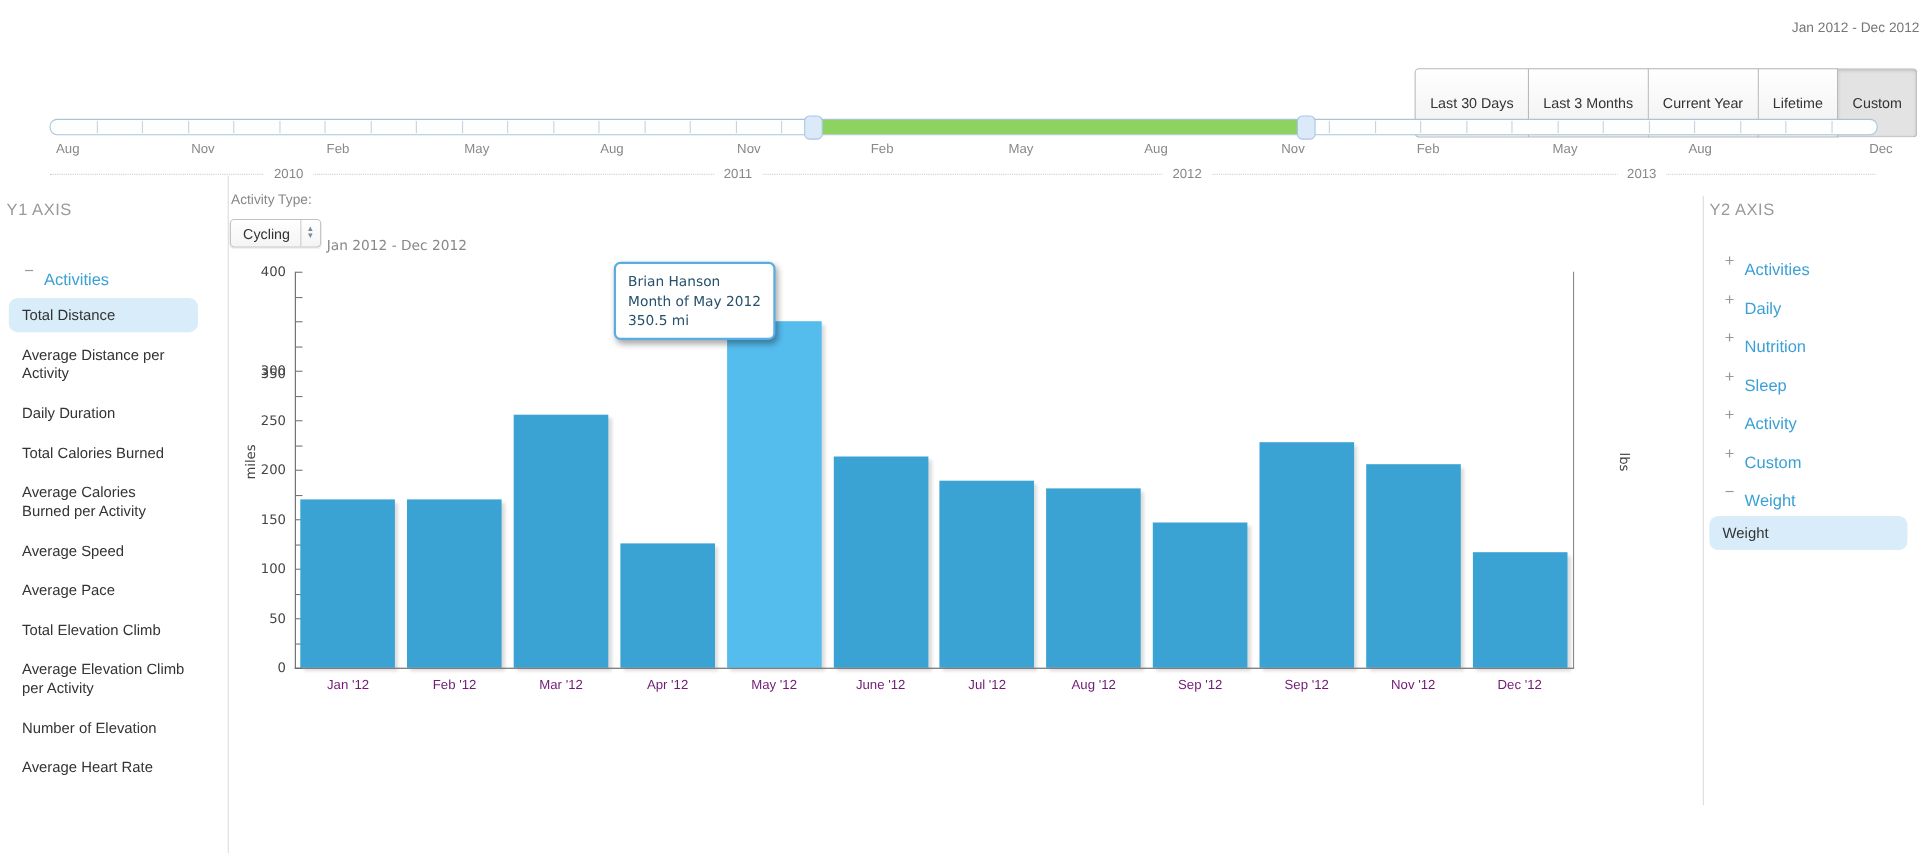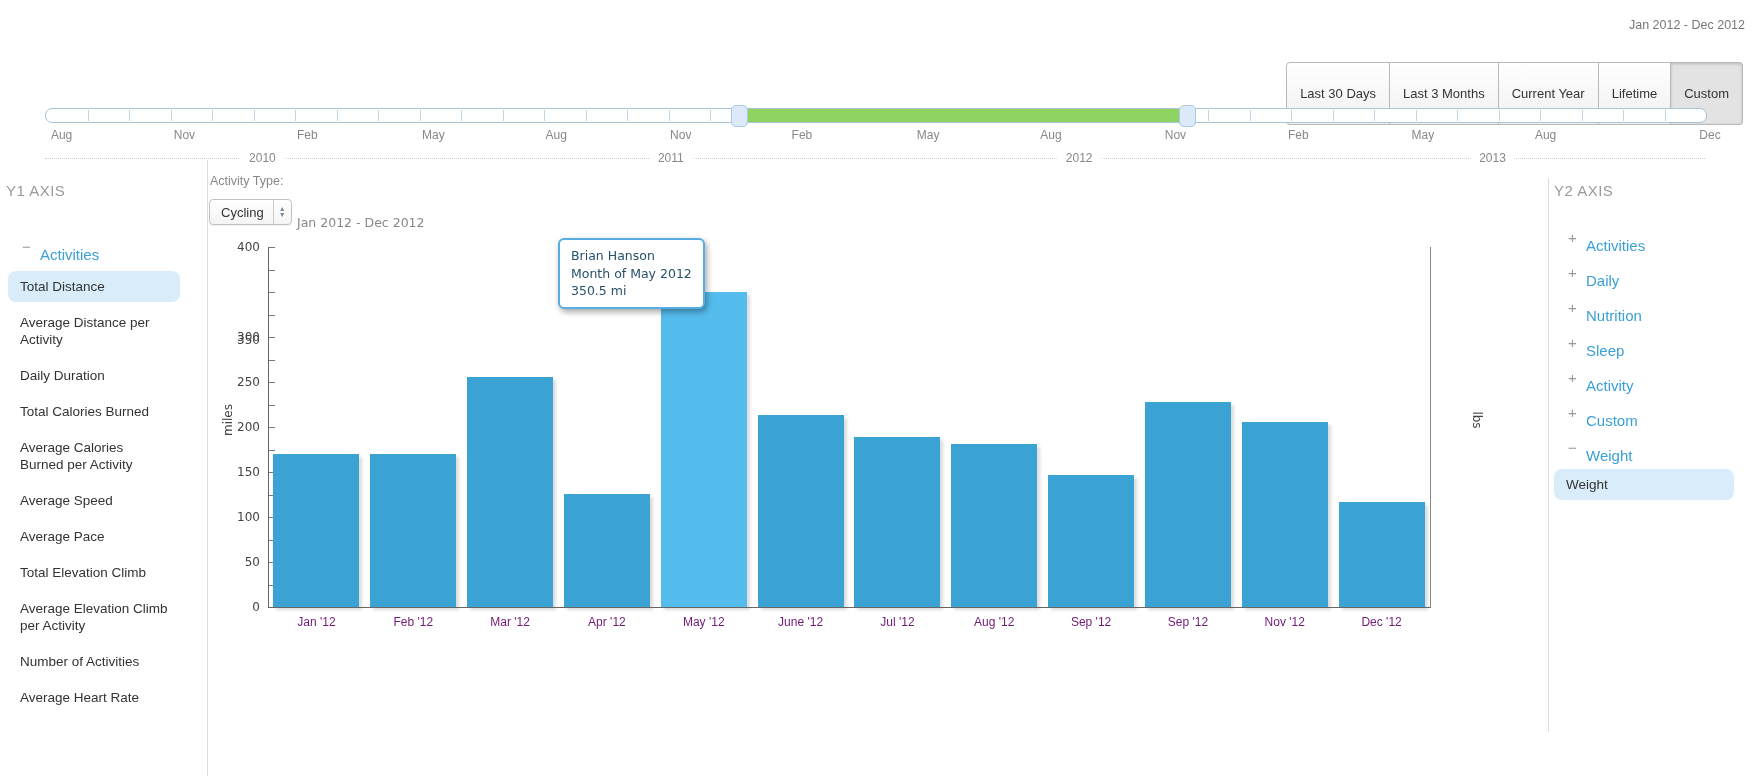--- a/index.html
+++ b/index.html
@@ -172,21 +172,21 @@
     <div class="list">
       <div class="side-item selected">Total Distance</div>
       <div class="side-item">Average Distance per Activity</div>
       <div class="side-item">Daily Duration</div>
       <div class="side-item">Total Calories Burned</div>
       <div class="side-item">Average Calories Burned per Activity</div>
       <div class="side-item">Average Speed</div>
       <div class="side-item">Average Pace</div>
       <div class="side-item">Total Elevation Climb</div>
       <div class="side-item">Average Elevation Climb per Activity</div>
-      <div class="side-item">Number of Activities</div>
+      <div class="side-item">Number of Elevation</div>
       <div class="side-item">Average Heart Rate</div>
     </div>
   </div>
 
   <div class="y2-col">
     <div class="axis-header">Y2 AXIS</div>
     <div class="group-row first">
       <span class="group-sign">+</span>
       <span class="group-label">Activities</span>
     </div>

